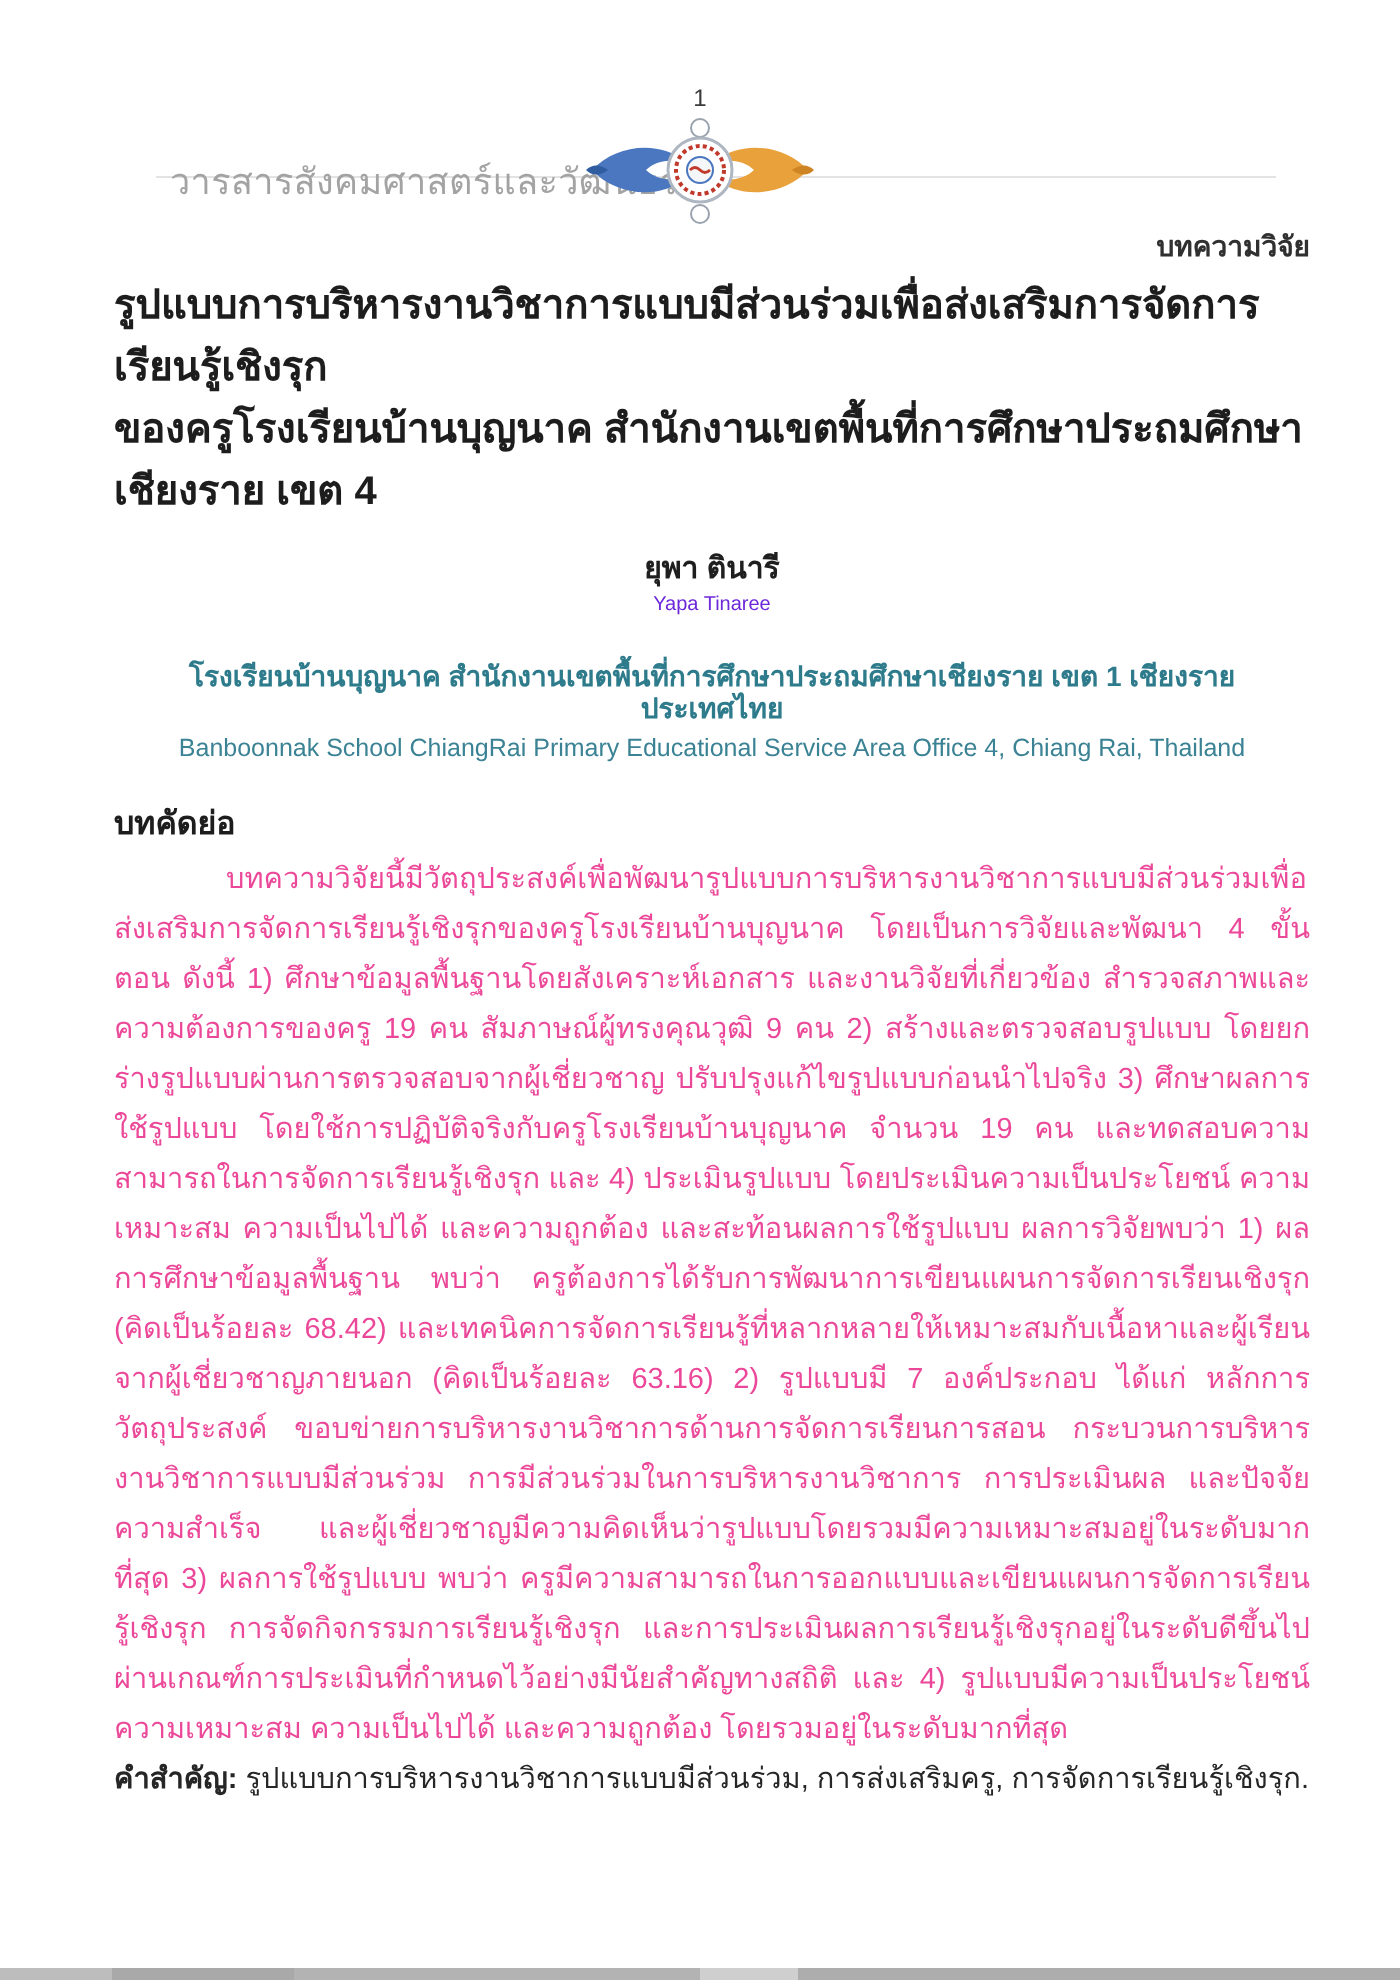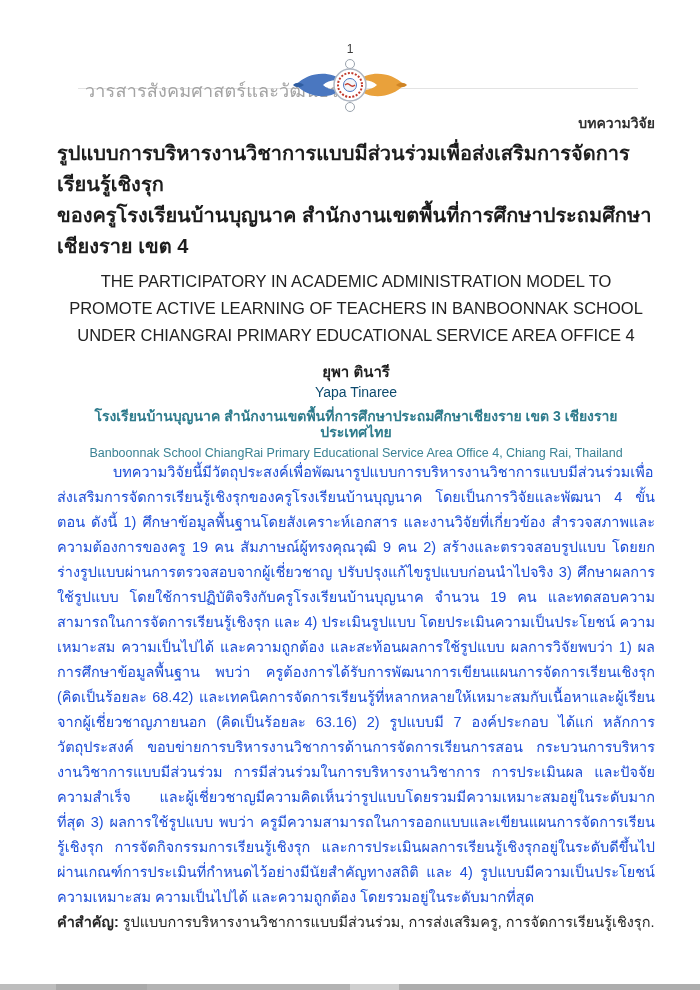--- a/index.html
+++ b/index.html
@@ -41,29 +41,29 @@
     font-weight:700;font-size:20px;line-height:31px;color:#1d1d1d;
   }
   .title-en{
     text-align:center;font-weight:500;font-size:16.5px;line-height:27px;color:#222;
     margin-top:6px;padding:0 8px;
   }
   .author-block{
     margin-top:14px;text-align:center;line-height:1.15;
   }
   .author-th{font-size:15px;font-weight:700;color:#1f1f1f;margin-bottom:4px;}
-  .author-en{font-size:14px;color:#0c4a6e;margin-bottom:8px;}
+  .author-en{font-size:10px;color:#6d28d9;margin-bottom:21px;}
   .affil-th{font-size:14px;font-weight:700;color:#2e7b8c;margin-bottom:5px;}
-  .affil-en{font-size:12.5px;color:#3a8294;margin-bottom:0;}
+  .affil-en{font-size:12.5px;color:#3a8294;margin-bottom:16px;}
   .email{font-size:12.5px;color:#3a8294;}
   .section-heading{
     font-size:16px;font-weight:700;color:#1d1d1d;margin-top:18px;margin-bottom:4px;
   }
   .para{
-    font-size:14.5px;line-height:25px;color:#1d4ed8;
+    font-size:14.5px;line-height:25px;color:#ec4899;
     text-align:justify;
   }
   .indent{ text-indent:56px; }
   .keywords-line{
     font-size:14.5px;line-height:25px;color:#262626;
   }
   .keywords-line .kw-label{font-weight:700;}
   .keywords-line .kw-text{margin-left:4px;}
   
   .bottom-bar{
@@ -107,29 +107,29 @@
 
   <div class="article-type">บทความวิจัย</div>
 
   <div class="content">
 
     <div class="title-th">
       <span>รูปแบบการบริหารงานวิชาการแบบมีส่วนร่วมเพื่อส่งเสริมการจัดการเรียนรู้เชิงรุก</span><br>
       <span>ของครูโรงเรียนบ้านบุญนาค สำนักงานเขตพื้นที่การศึกษาประถมศึกษาเชียงราย เขต 4</span>
     </div>
 
-    <div class="title-en">THE PARTICIPATORY IN ACADEMIC ADMINISTRATION MODEL TO PROMOTE ACTIVE LEARNING OF TEACHERS IN BANBOONNAK SCHOOL UNDER CHIANGRAI PRIMARY EDUCATIONAL SERVICE AREA OFFICE 4</div>
 
     <div class="author-block">
       <div class="author-th">ยุพา ตินารี</div>
       <div class="author-en">Yapa Tinaree</div>
-      <div class="affil-th">โรงเรียนบ้านบุญนาค สำนักงานเขตพื้นที่การศึกษาประถมศึกษาเชียงราย เขต 3 เชียงราย ประเทศไทย</div>
+      <div class="affil-th">โรงเรียนบ้านบุญนาค สำนักงานเขตพื้นที่การศึกษาประถมศึกษาเชียงราย เขต 1 เชียงราย ประเทศไทย</div>
       <div class="affil-en">Banboonnak School ChiangRai Primary Educational Service Area Office 4, Chiang Rai, Thailand</div>
     </div>
 
+    <div class="section-heading">บทคัดย่อ</div>
     <div class="para indent">บทความวิจัยนี้มีวัตถุประสงค์เพื่อพัฒนารูปแบบการบริหารงานวิชาการแบบมีส่วนร่วมเพื่อส่งเสริมการจัดการเรียนรู้เชิงรุกของครูโรงเรียนบ้านบุญนาค โดยเป็นการวิจัยและพัฒนา 4 ขั้นตอน ดังนี้ 1) ศึกษาข้อมูลพื้นฐานโดยสังเคราะห์เอกสาร และงานวิจัยที่เกี่ยวข้อง สำรวจสภาพและความต้องการของครู 19 คน สัมภาษณ์ผู้ทรงคุณวุฒิ 9 คน 2) สร้างและตรวจสอบรูปแบบ โดยยกร่างรูปแบบผ่านการตรวจสอบจากผู้เชี่ยวชาญ ปรับปรุงแก้ไขรูปแบบก่อนนำไปจริง 3) ศึกษาผลการใช้รูปแบบ โดยใช้การปฏิบัติจริงกับครูโรงเรียนบ้านบุญนาค จำนวน 19 คน และทดสอบความสามารถในการจัดการเรียนรู้เชิงรุก และ 4) ประเมินรูปแบบ โดยประเมินความเป็นประโยชน์ ความเหมาะสม ความเป็นไปได้ และความถูกต้อง และสะท้อนผลการใช้รูปแบบ ผลการวิจัยพบว่า 1) ผลการศึกษาข้อมูลพื้นฐาน พบว่า ครูต้องการได้รับการพัฒนาการเขียนแผนการจัดการเรียนเชิงรุก (คิดเป็นร้อยละ 68.42) และเทคนิคการจัดการเรียนรู้ที่หลากหลายให้เหมาะสมกับเนื้อหาและผู้เรียนจากผู้เชี่ยวชาญภายนอก (คิดเป็นร้อยละ 63.16) 2) รูปแบบมี 7 องค์ประกอบ ได้แก่ หลักการ วัตถุประสงค์ ขอบข่ายการบริหารงานวิชาการด้านการจัดการเรียนการสอน กระบวนการบริหารงานวิชาการแบบมีส่วนร่วม การมีส่วนร่วมในการบริหารงานวิชาการ การประเมินผล และปัจจัยความสำเร็จ และผู้เชี่ยวชาญมีความคิดเห็นว่ารูปแบบโดยรวมมีความเหมาะสมอยู่ในระดับมากที่สุด 3) ผลการใช้รูปแบบ พบว่า ครูมีความสามารถในการออกแบบและเขียนแผนการจัดการเรียนรู้เชิงรุก การจัดกิจกรรมการเรียนรู้เชิงรุก และการประเมินผลการเรียนรู้เชิงรุกอยู่ในระดับดีขึ้นไป ผ่านเกณฑ์การประเมินที่กำหนดไว้อย่างมีนัยสำคัญทางสถิติ และ 4) รูปแบบมีความเป็นประโยชน์ ความเหมาะสม ความเป็นไปได้ และความถูกต้อง โดยรวมอยู่ในระดับมากที่สุด</div>
     <div class="keywords-line">
       <span class="kw-label">คำสำคัญ:</span><span class="kw-text">รูปแบบการบริหารงานวิชาการแบบมีส่วนร่วม, การส่งเสริมครู, การจัดการเรียนรู้เชิงรุก.</span>
     </div>
 
   </div>
 
   <div class="bottom-bar">
     <div class="seg1"></div>
     <div class="seg2"></div>

